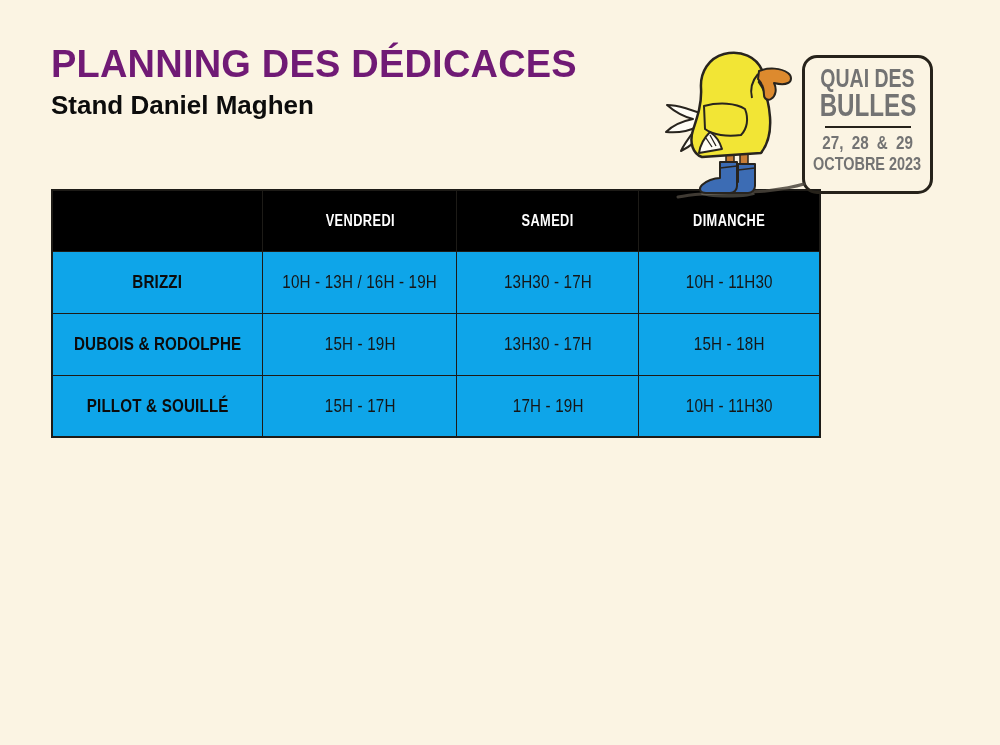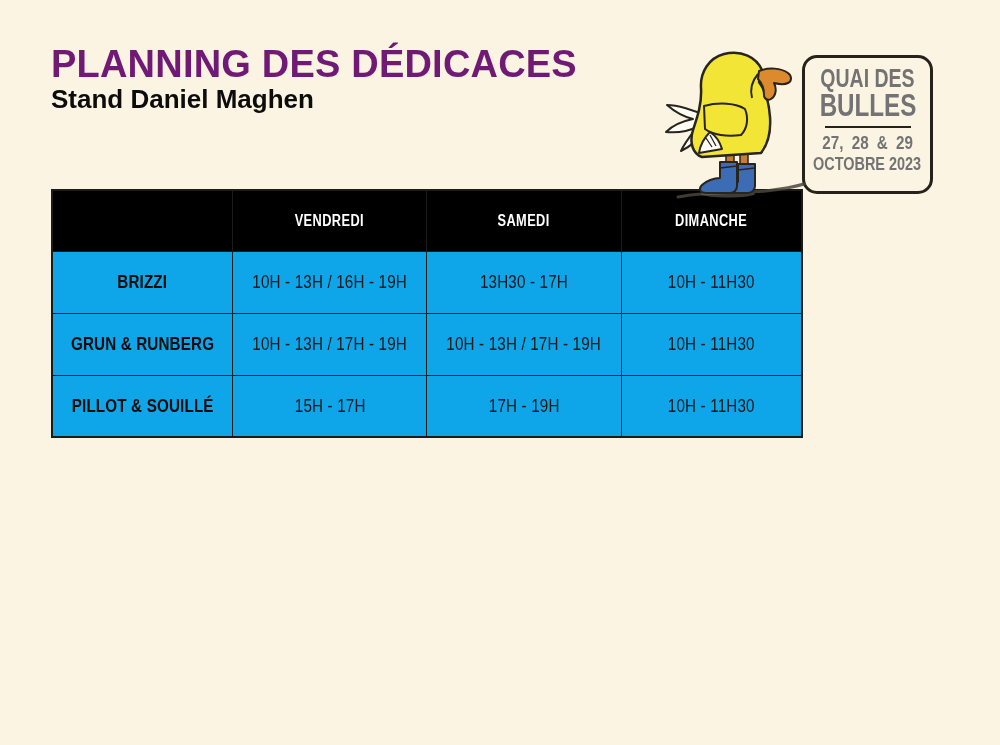--- a/index.html
+++ b/index.html
@@ -12,21 +12,21 @@
     overflow:hidden;
   }
 
   
   .title-block { position:absolute; left:51px; top:44px; }
   .page-title {
     font-size:38px; font-weight:bold; letter-spacing:0.2px;
     color:#701a75; line-height:40px;
   }
   .page-subtitle {
-    font-size:26px; font-weight:bold; line-height:30px; 
+    font-size:26px; font-weight:bold; line-height:30px; margin-top:6px;
     color:#0c0c0c;
   }
 
   
   .logo-box {
     position:absolute; left:802px; top:55px; width:131px; height:139px;
     border:3px solid #26221a; border-radius:15px;
     display:flex; flex-direction:column; align-items:center;
     padding-top:7px; color:#737373; z-index:3;
   }
@@ -139,27 +139,27 @@
     <th><span class="day-label">DIMANCHE</span></th>
   </tr>
 
   <tr class="body-row">
     <td><span class="author-label">BRIZZI</span></td>
     <td><span class="time-label">10H - 13H / 16H - 19H</span></td>
     <td><span class="time-label">13H30 - 17H</span></td>
     <td><span class="time-label">10H - 11H30</span></td>
   </tr>
 
+  <tr class="body-row">
+    <td><span class="author-label">DUBOIS &amp; RODOLPHE</span></td>
+    <td><span class="time-label">15H - 19H</span></td>
+    <td><span class="time-label">13H30 - 17H</span></td>
+    <td><span class="time-label">15H - 18H</span></td>
+  </tr>
 
-  <tr class="body-row">
-    <td><span class="author-label">GRUN &amp; RUNBERG</span></td>
-    <td><span class="time-label">10H - 13H / 17H - 19H</span></td>
-    <td><span class="time-label">10H - 13H / 17H - 19H</span></td>
-    <td><span class="time-label">10H - 11H30</span></td>
-  </tr>
 
 
   <tr class="body-row">
     <td><span class="author-label">PILLOT &amp; SOUILLÉ</span></td>
     <td><span class="time-label">15H - 17H</span></td>
     <td><span class="time-label">17H - 19H</span></td>
     <td><span class="time-label">10H - 11H30</span></td>
   </tr>
 
 

